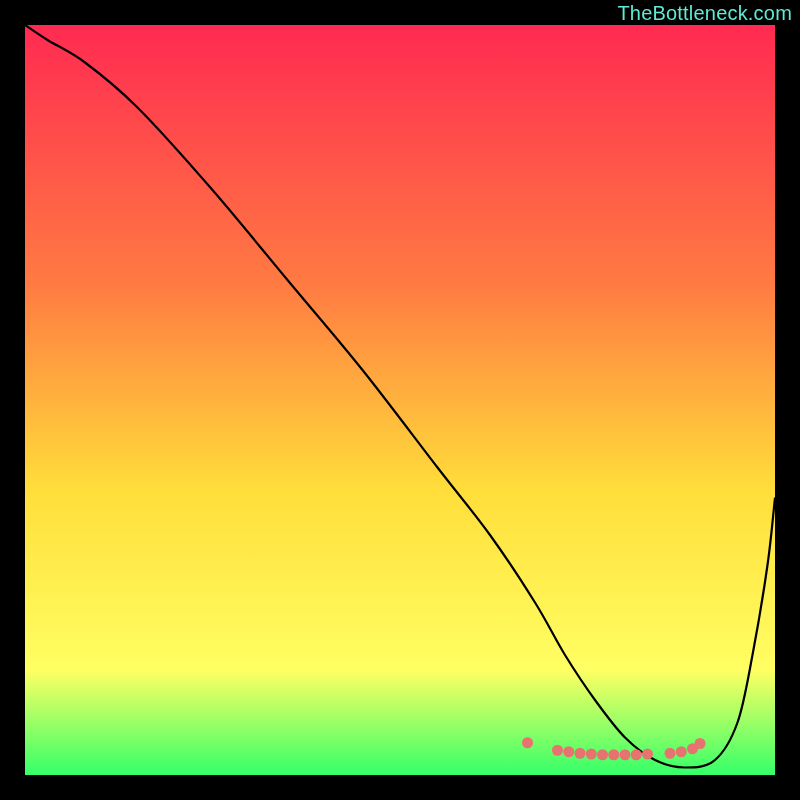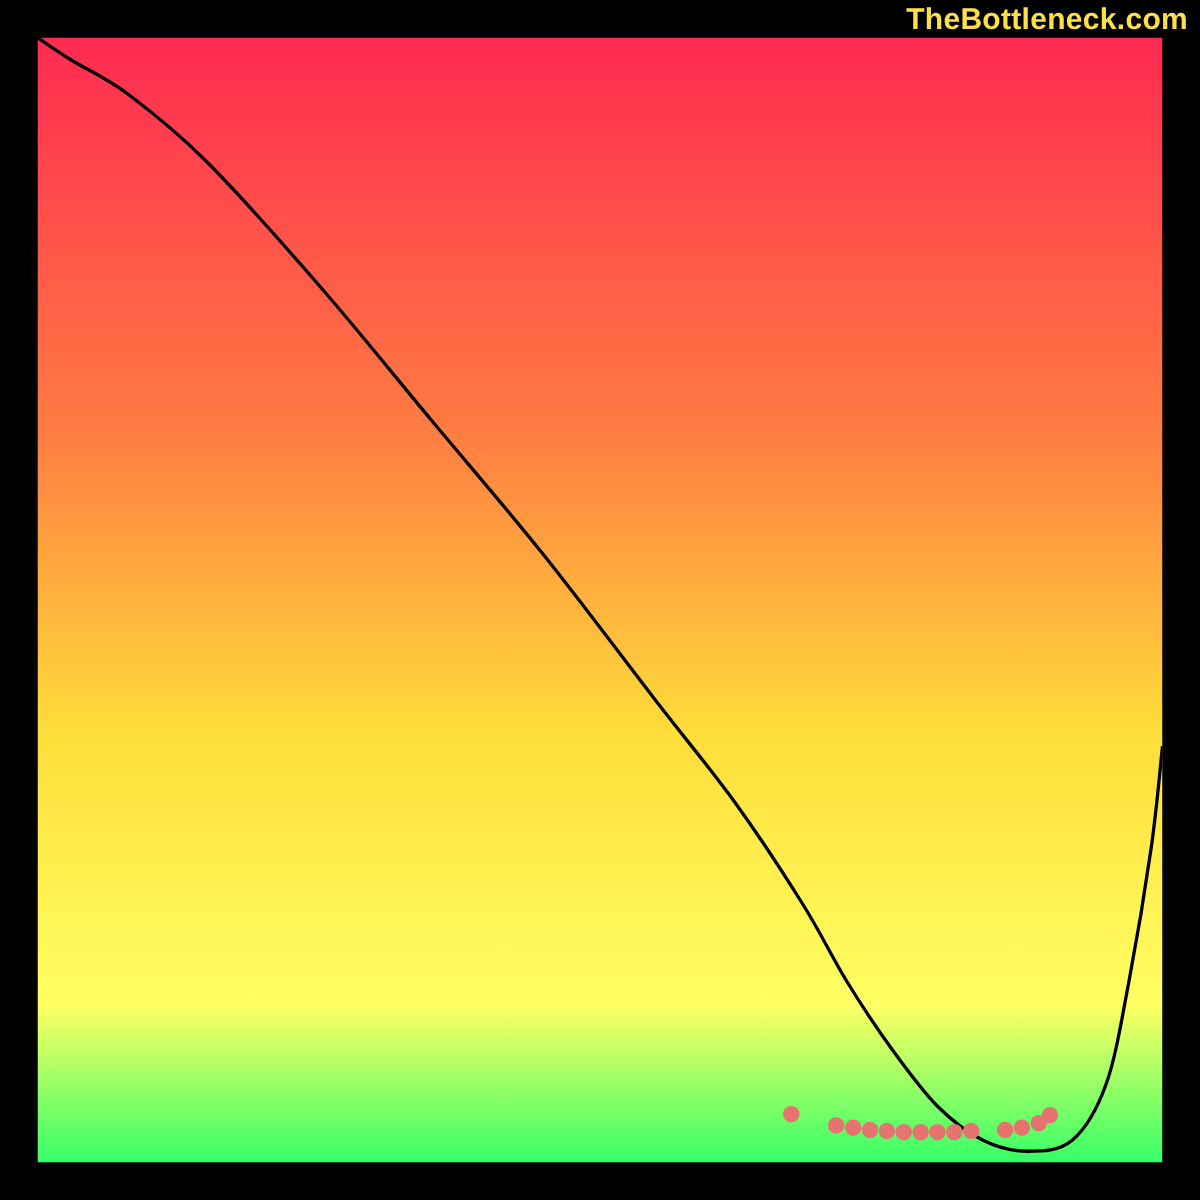--- a/index.html
+++ b/index.html
@@ -14,23 +14,23 @@
   .frame {
     position: relative;
     width: 800px;
     height: 800px;
     background: #000;
   }
   .watermark {
     position: absolute;
     top: 2px;
     right: 8px;
-    color: #fde047;
+    color: #5eead4;
     font-size: 20px;
-    font-weight: 700;
+    font-weight: 400;
     letter-spacing: 0.2px;
     z-index: 10;
   }
   .plot {
     position: absolute;
     left: 25px;
     top: 25px;
     width: 750px;
     height: 750px;
   }

